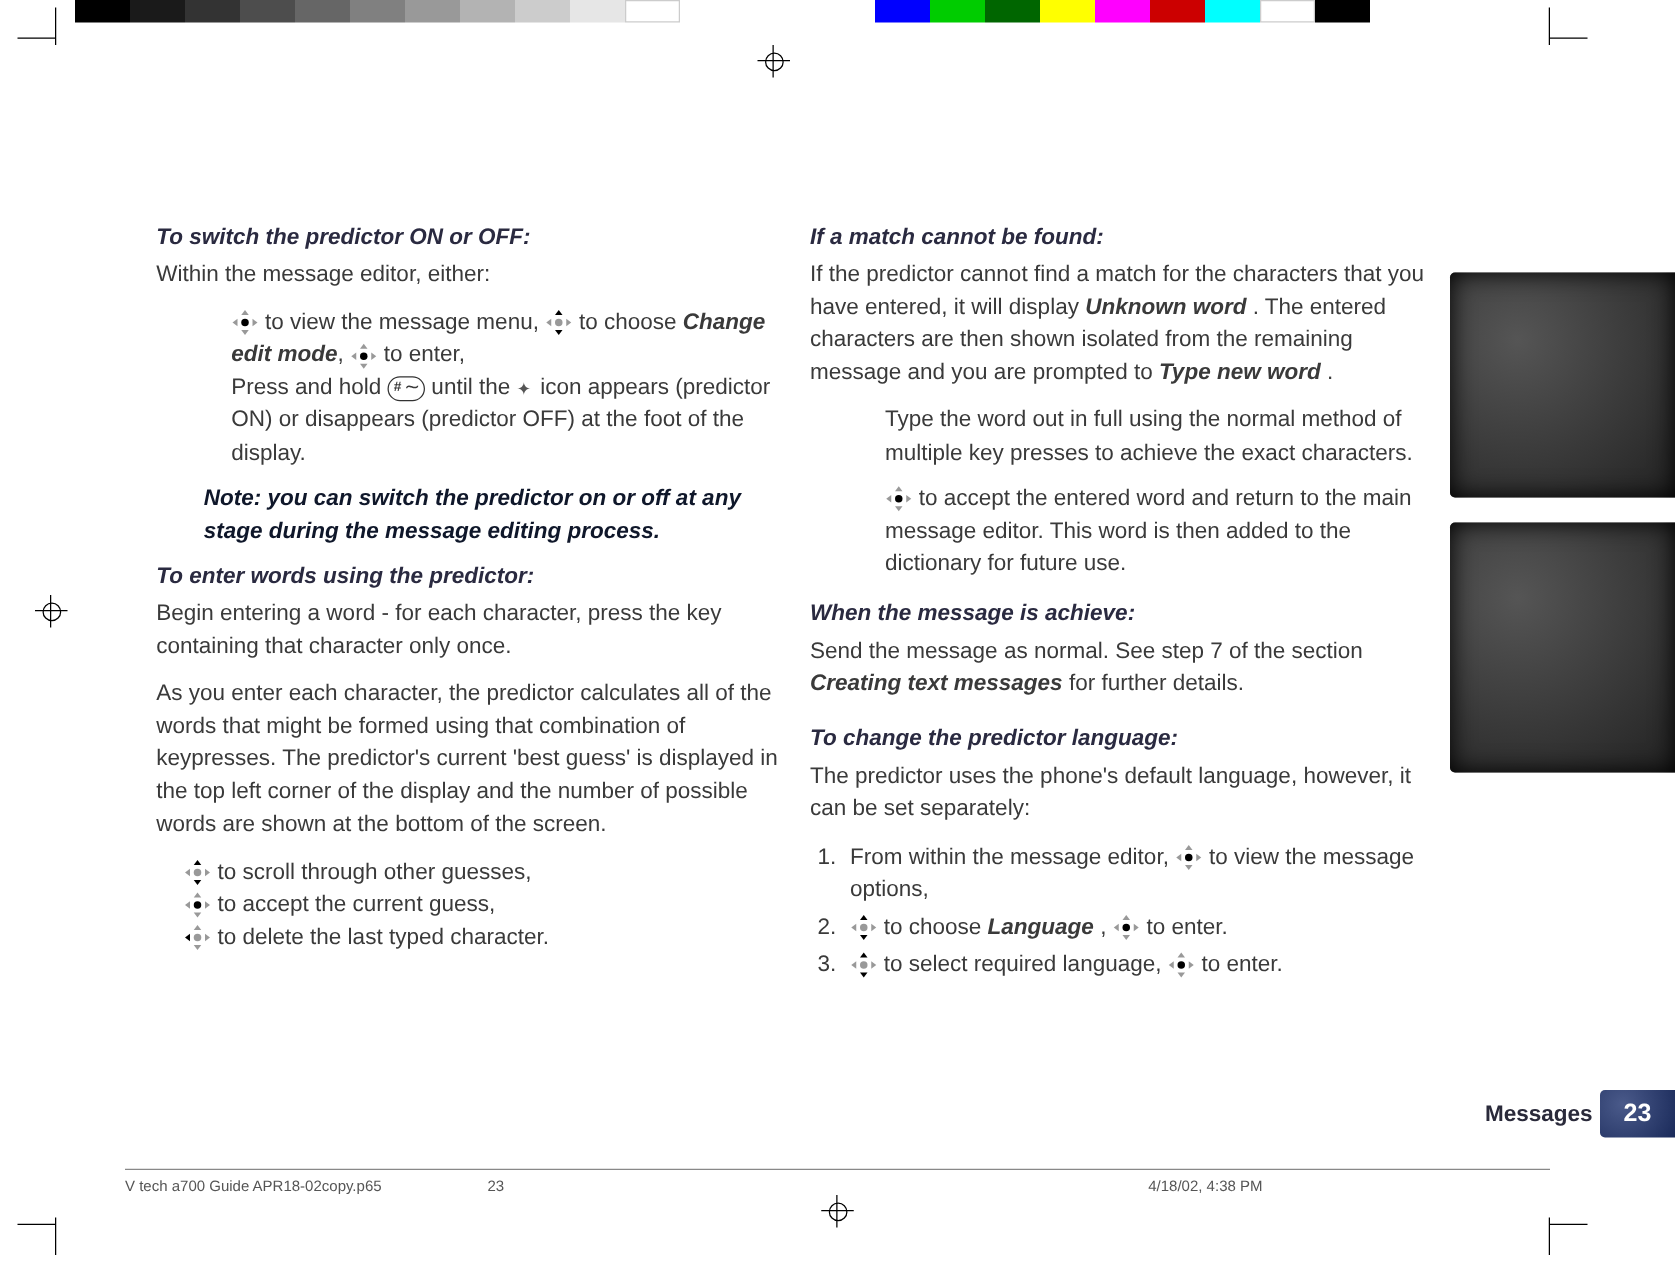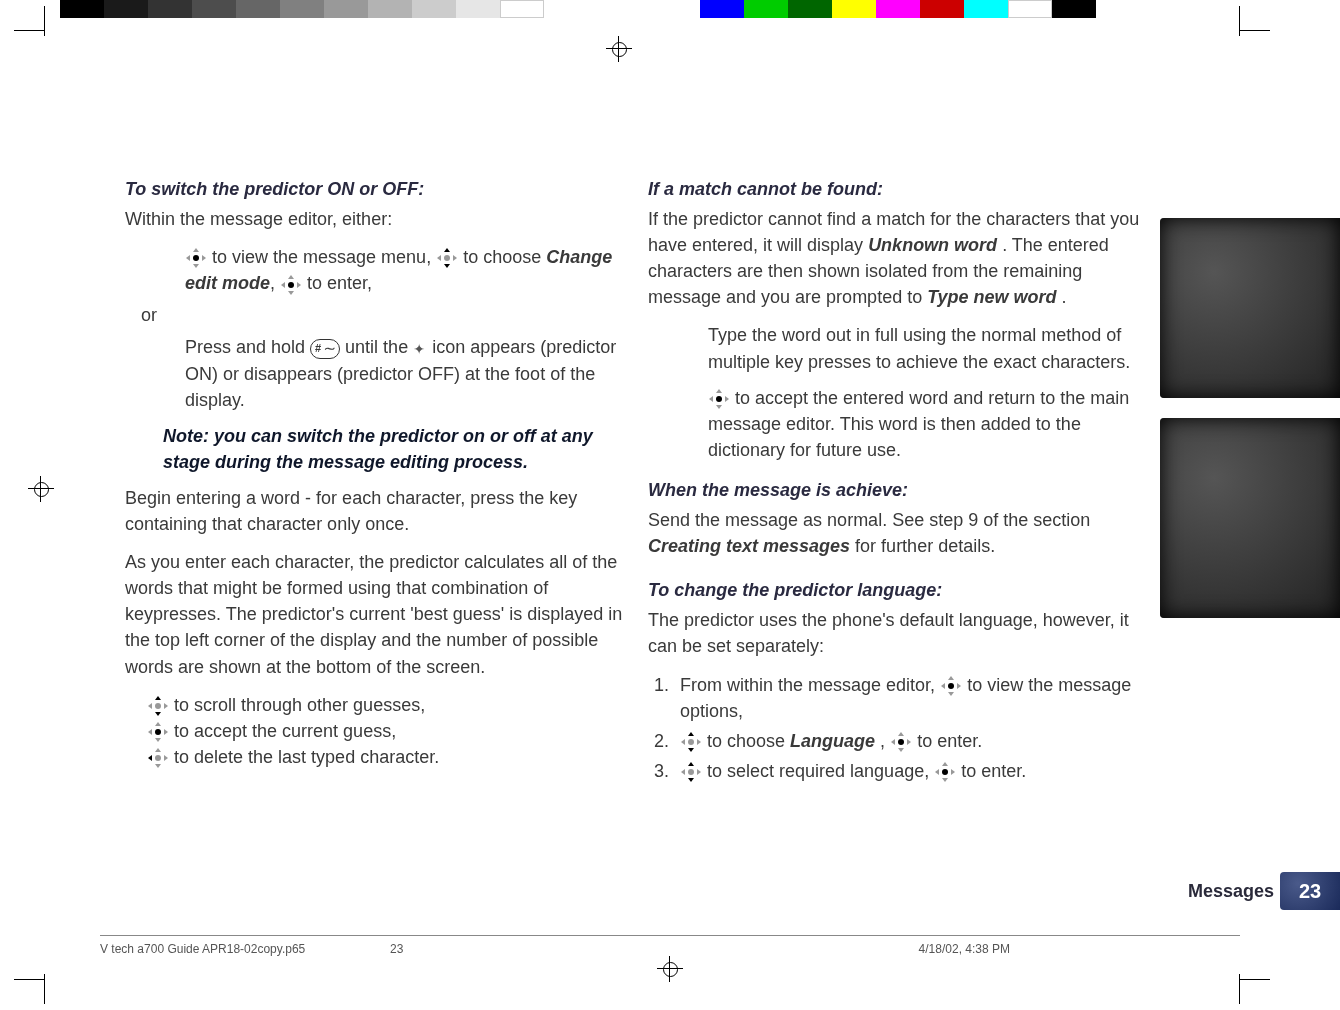--- a/index.html
+++ b/index.html
@@ -134,32 +134,32 @@
     <div class="indent">
       <span class="dpad center"><span class="c"></span><span class="u"></span><span class="d"></span><span class="l"></span><span class="r"></span></span>
       <span> to view the message menu, </span>
       <span class="dpad ud"><span class="c" style="background:#999"></span><span class="u"></span><span class="d"></span><span class="l"></span><span class="r"></span></span>
       <span> to choose </span>
       <span class="bold-ital">Change edit mode</span><span>, </span>
       <span class="dpad center"><span class="c"></span><span class="u"></span><span class="d"></span><span class="l"></span><span class="r"></span></span>
       <span> to enter,</span>
     </div>
 
-    <div class="or">or</div>
 
     <div class="indent">
       <span>Press and hold </span>
       <span class="hashkey"># ⁓</span>
       <span> until the </span>
       <span class="sparkle"></span>
       <span> icon appears (predictor ON) or disappears (predictor OFF) at the foot of the display.</span>
     </div>
 
     <div class="note">Note: you can switch the predictor on or off at any stage during the message editing process.</div>
 
+    <div class="heading">To enter words using the predictor:</div>
     <div class="sub">Begin entering a word - for each character, press the key containing that character only once.</div>
     <div class="sub">As you enter each character, the predictor calculates all of the words that might be formed using that combination of keypresses. The predictor's current 'best guess' is displayed in the top left corner of the display and the number of possible words are shown at the bottom of the screen.</div>
 
     <div class="indent2">
       <span class="dpad ud"><span class="c" style="background:#999"></span><span class="u"></span><span class="d"></span><span class="l"></span><span class="r"></span></span>
       <span> to scroll through other guesses,</span>
     </div>
     <div class="indent2">
       <span class="dpad center"><span class="c"></span><span class="u"></span><span class="d"></span><span class="l"></span><span class="r"></span></span>
       <span> to accept the current guess,</span>
@@ -181,21 +181,21 @@
     </div>
 
     <div class="indent" style="margin-bottom:10px">Type the word out in full using the normal method of multiple key presses to achieve the exact characters.</div>
     <div class="indent">
       <span class="dpad center"><span class="c"></span><span class="u"></span><span class="d"></span><span class="l"></span><span class="r"></span></span>
       <span> to accept the entered word and return to the main message editor. This word is then added to the dictionary for future use.</span>
     </div>
 
     <div class="heading" style="margin-top:14px">When the message is achieve:</div>
     <div class="sub">
-      <span>Send the message as normal. See step 9 of the section </span>
+      <span>Send the message as normal. See step 7 of the section </span>
       <span class="bold-ital">Creating text messages</span>
       <span> for further details.</span>
     </div>
 
     <div class="heading" style="margin-top:18px">To change the predictor language:</div>
     <div class="sub">The predictor uses the phone's default language, however, it can be set separately:</div>
 
     <ol class="steps">
       <li>
         <span>From within the message editor, </span>

